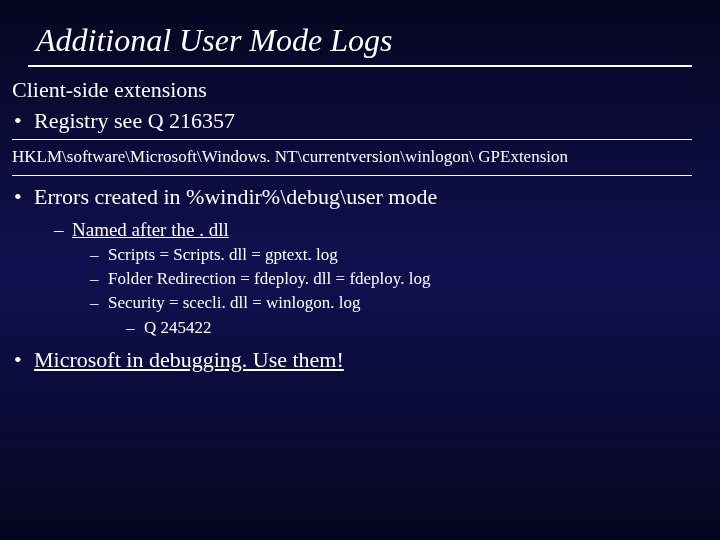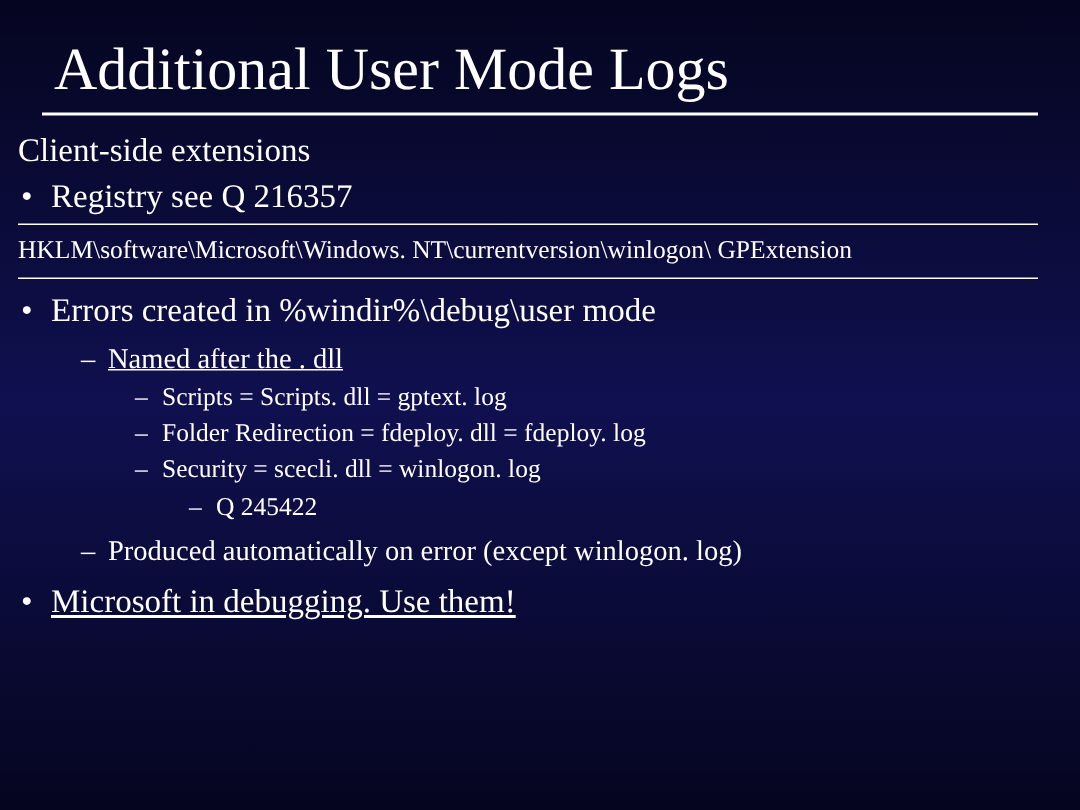--- a/index.html
+++ b/index.html
@@ -16,24 +16,25 @@
     color: #ffffff;
     box-sizing: border-box;
   }
   .slide {
     padding: 0 0 0 0;
     width: 720px;
     height: 540px;
     box-sizing: border-box;
   }
   .title {
-    font-size: 40px;
+    font-size: 32px;
     color: #ffffff;
     padding: 22px 0 6px 36px;
     font-weight: normal;
+    font-style: italic;
   }
   .underline {
     border-bottom: 2px solid #ffffff;
     margin: 0 28px 8px 28px;
   }
   .content {
     padding: 0 28px 0 12px;
     font-size: 22px;
     line-height: 1.32;
   }
@@ -118,17 +119,16 @@
 
     <div class="bullet1">Errors created in %windir%\debug\user mode</div>
 
     <div class="bullet2 gap-top">Named after the . dll</div>
 
     <div class="bullet3">Scripts = Scripts. dll = gptext. log</div>
     <div class="bullet3">Folder Redirection = fdeploy. dll = fdeploy. log</div>
     <div class="bullet3">Security = scecli. dll = winlogon. log</div>
     <div class="bullet4">Q 245422</div>
 
-    <div class="bullet2">Produced automatically on error (except winlogon. log)</div>
 
     <div class="bullet1 gap-top">Microsoft in debugging. Use them!</div>
   </div>
 </div>
 
 </body></html>

